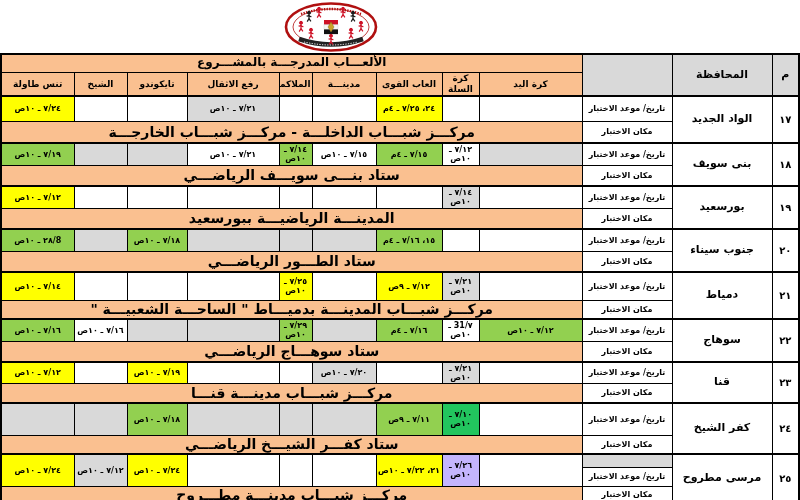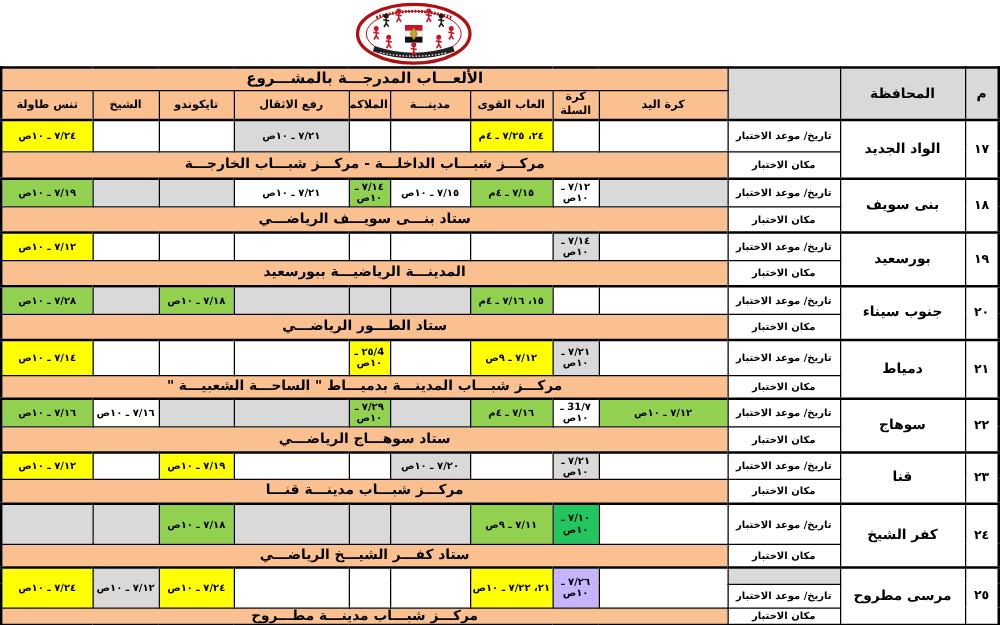--- a/index.html
+++ b/index.html
@@ -14,21 +14,21 @@
   .banner{background:var(--orange);font-size:12px;height:18px}
   .game-h{background:var(--orange);font-size:9px;border-bottom:2px solid #000}
   .hgray{background:var(--gray)}
   .num-h{font-size:11px}
   .gov-h{font-size:11px}
   .c-num{border-left:2px solid #000;font-size:10px;background:#fff}
   .c-gov{border-left:2px solid #000;font-size:11px;background:#fff}
   .c-lbl{border-left:2px solid #000;font-size:8px;background:#fff}
   .c-lbl.empty{background:var(--gray)}
   .dc{font-size:8px}
-  .venue{background:var(--orange);font-size:11px}
+  .venue{background:var(--orange);font-size:14px}
   tr.block-start td{border-top:2px solid #000}
   thead tr:first-child{height:18px}
   thead tr:nth-child(2){height:24px}
 </style>
 </head>
 <body>
 
 <div class="page">
 
   <svg class="logo" viewBox="0 0 94 50" xmlns="http://www.w3.org/2000/svg">
@@ -152,35 +152,35 @@
           <td class="c-gov" rowspan="2">جنوب سيناء</td>
           <td class="c-lbl">تاريخ/ موعد الاختبار</td>
           <td class="dc" style="background: rgb(255, 255, 255);"></td>
           <td class="dc" style="background: rgb(255, 255, 255);"></td>
           <td class="dc" style="background: rgb(146, 208, 80);">١٥، ٧/١٦ ـ ٤م</td>
           <td class="dc" style="background: rgb(217, 217, 217);"></td>
           <td class="dc" style="background: rgb(217, 217, 217);"></td>
           <td class="dc" style="background: rgb(217, 217, 217);"></td>
           <td class="dc" style="background: rgb(146, 208, 80);">٧/١٨ ـ ١٠ص</td>
           <td class="dc" style="background: rgb(217, 217, 217);"></td>
-          <td class="dc" style="background: rgb(146, 208, 80);">٧/٢٨ ـ ١٠ص</td>
+          <td class="dc" style="background: rgb(146, 208, 80);">8/٢٨ ـ ١٠ص</td>
         </tr>
         <tr style="height: 21px;">
           <td class="c-lbl">مكان الاختبار</td>
           <td class="venue" colspan="9">ستاد الطـــور الرياضـــي</td>
         </tr>
         <tr class="block-start" style="height: 28px;">
           <td class="c-num" rowspan="2">٢١</td>
           <td class="c-gov" rowspan="2">دمياط</td>
           <td class="c-lbl">تاريخ/ موعد الاختبار</td>
           <td class="dc" style="background: rgb(255, 255, 255);"></td>
           <td class="dc" style="background: rgb(217, 217, 217);">٧/٢١ ـ ١٠ص</td>
           <td class="dc" style="background: rgb(255, 255, 0);">٧/١٢ ـ ٩ص</td>
           <td class="dc" style="background: rgb(255, 255, 255);"></td>
-          <td class="dc" style="background: rgb(255, 255, 0);">4/٢٥ ـ ١٠ص</td>
+          <td class="dc" style="background: rgb(255, 255, 0);">٧/٢٥ ـ ١٠ص</td>
           <td class="dc" style="background: rgb(255, 255, 255);"></td>
           <td class="dc" style="background: rgb(255, 255, 255);"></td>
           <td class="dc" style="background: rgb(255, 255, 255);"></td>
           <td class="dc" style="background: rgb(255, 255, 0);">٧/١٤ ـ ١٠ص</td>
         </tr>
         <tr style="height: 19px;">
           <td class="c-lbl">مكان الاختبار</td>
           <td class="venue" colspan="9">مركـــز شبـــاب المدينـــة بدميـــاط " الساحـــة الشعبيـــة "</td>
         </tr>
         <tr class="block-start" style="height: 22px;">

